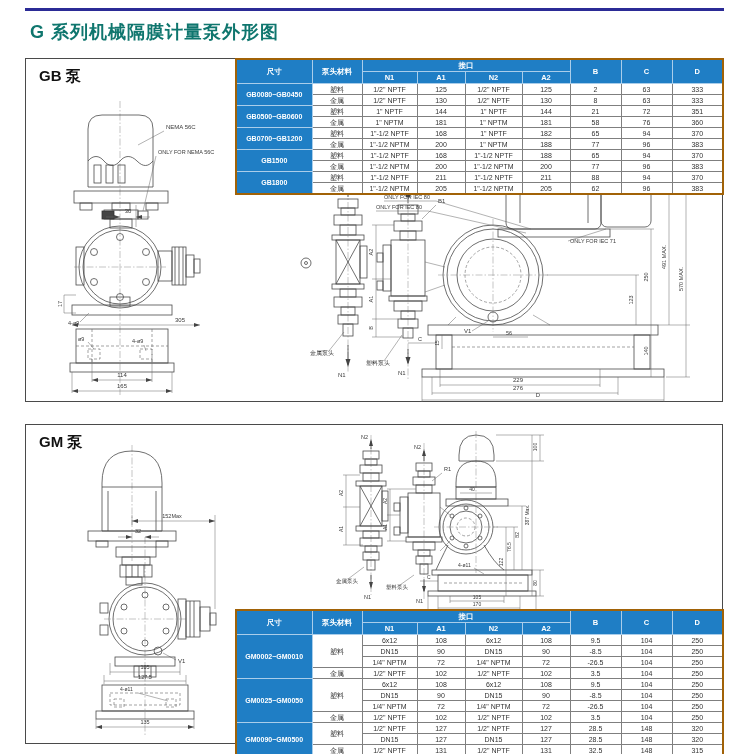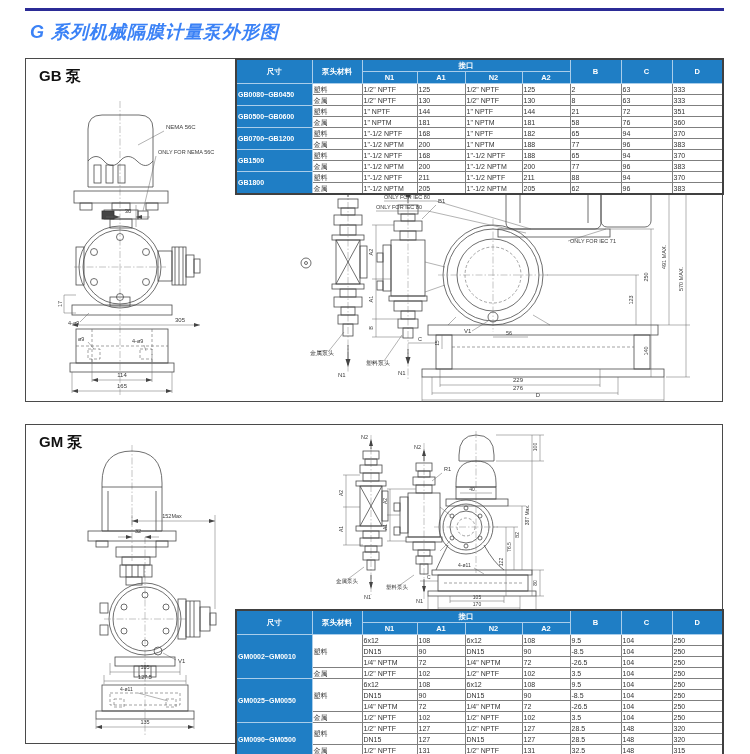--- a/index.html
+++ b/index.html
@@ -1,25 +1,25 @@
 <!DOCTYPE html>
 <html><head>
 <meta charset="utf-8">
 <style>
   html,body{margin:0;padding:0;background:#fff;}
   .pg{position:relative;width:750px;height:754px;background:#fff;overflow:hidden;
       font-family:"Liberation Sans","DejaVu Sans",sans-serif;}
   .toprule{position:absolute;left:25px;top:8px;width:699px;height:3px;background:#2b2b96;}
-  .title{position:absolute;left:30px;top:20px;font-size:18px;font-weight:bold;color:#3b82f6;letter-spacing:1px;font-style:italic;}
+  .title{position:absolute;left:30px;top:20px;font-size:18px;font-weight:bold;color:#0f766e;letter-spacing:1px;}
   .panel{position:absolute;left:25px;width:696px;border:1.5px solid #4a4a4a;background:#fff;}
   #gb-panel{top:58px;height:342px;}
   #gm-panel{top:424px;height:318px;}
   .panel-label{position:absolute;left:13px;top:8px;font-size:15px;font-weight:bold;color:#111;}
   .dimtable{position:absolute;border-collapse:collapse;table-layout:fixed;background:#a16207;
-            font-size:7px;color:#333;border:2px solid #404040;}
+            font-size:7px;color:#333;text-align:center;border:2px solid #a16207;}
   .dimtable th{background:#1f7ec5;color:#fff;font-weight:bold;border:1px solid #a9cdea;
                font-size:7.5px;height:11px;padding:0;}
   .dimtable td{border:1px solid #7f7f7f;height:10px;padding:0 1px;line-height:1;background:#fff;}
   .dimtable td.sz{background:#1f7ec5;color:#fff;font-weight:bold;border:1px solid #a9cdea;font-size:7px;}
   #gb-table{left:209px;top:-1px;width:489px;}
   #gm-table{left:209px;top:184px;width:489px;}
   svg{position:absolute;overflow:visible;}
   .ln{stroke:#4a4a4a;stroke-width:.8;fill:none;}
   .dk{stroke:#333;stroke-width:.8;fill:#444;}
   .cl{stroke:#888;stroke-width:.5;stroke-dasharray:7 2 1.5 2;fill:none;}

